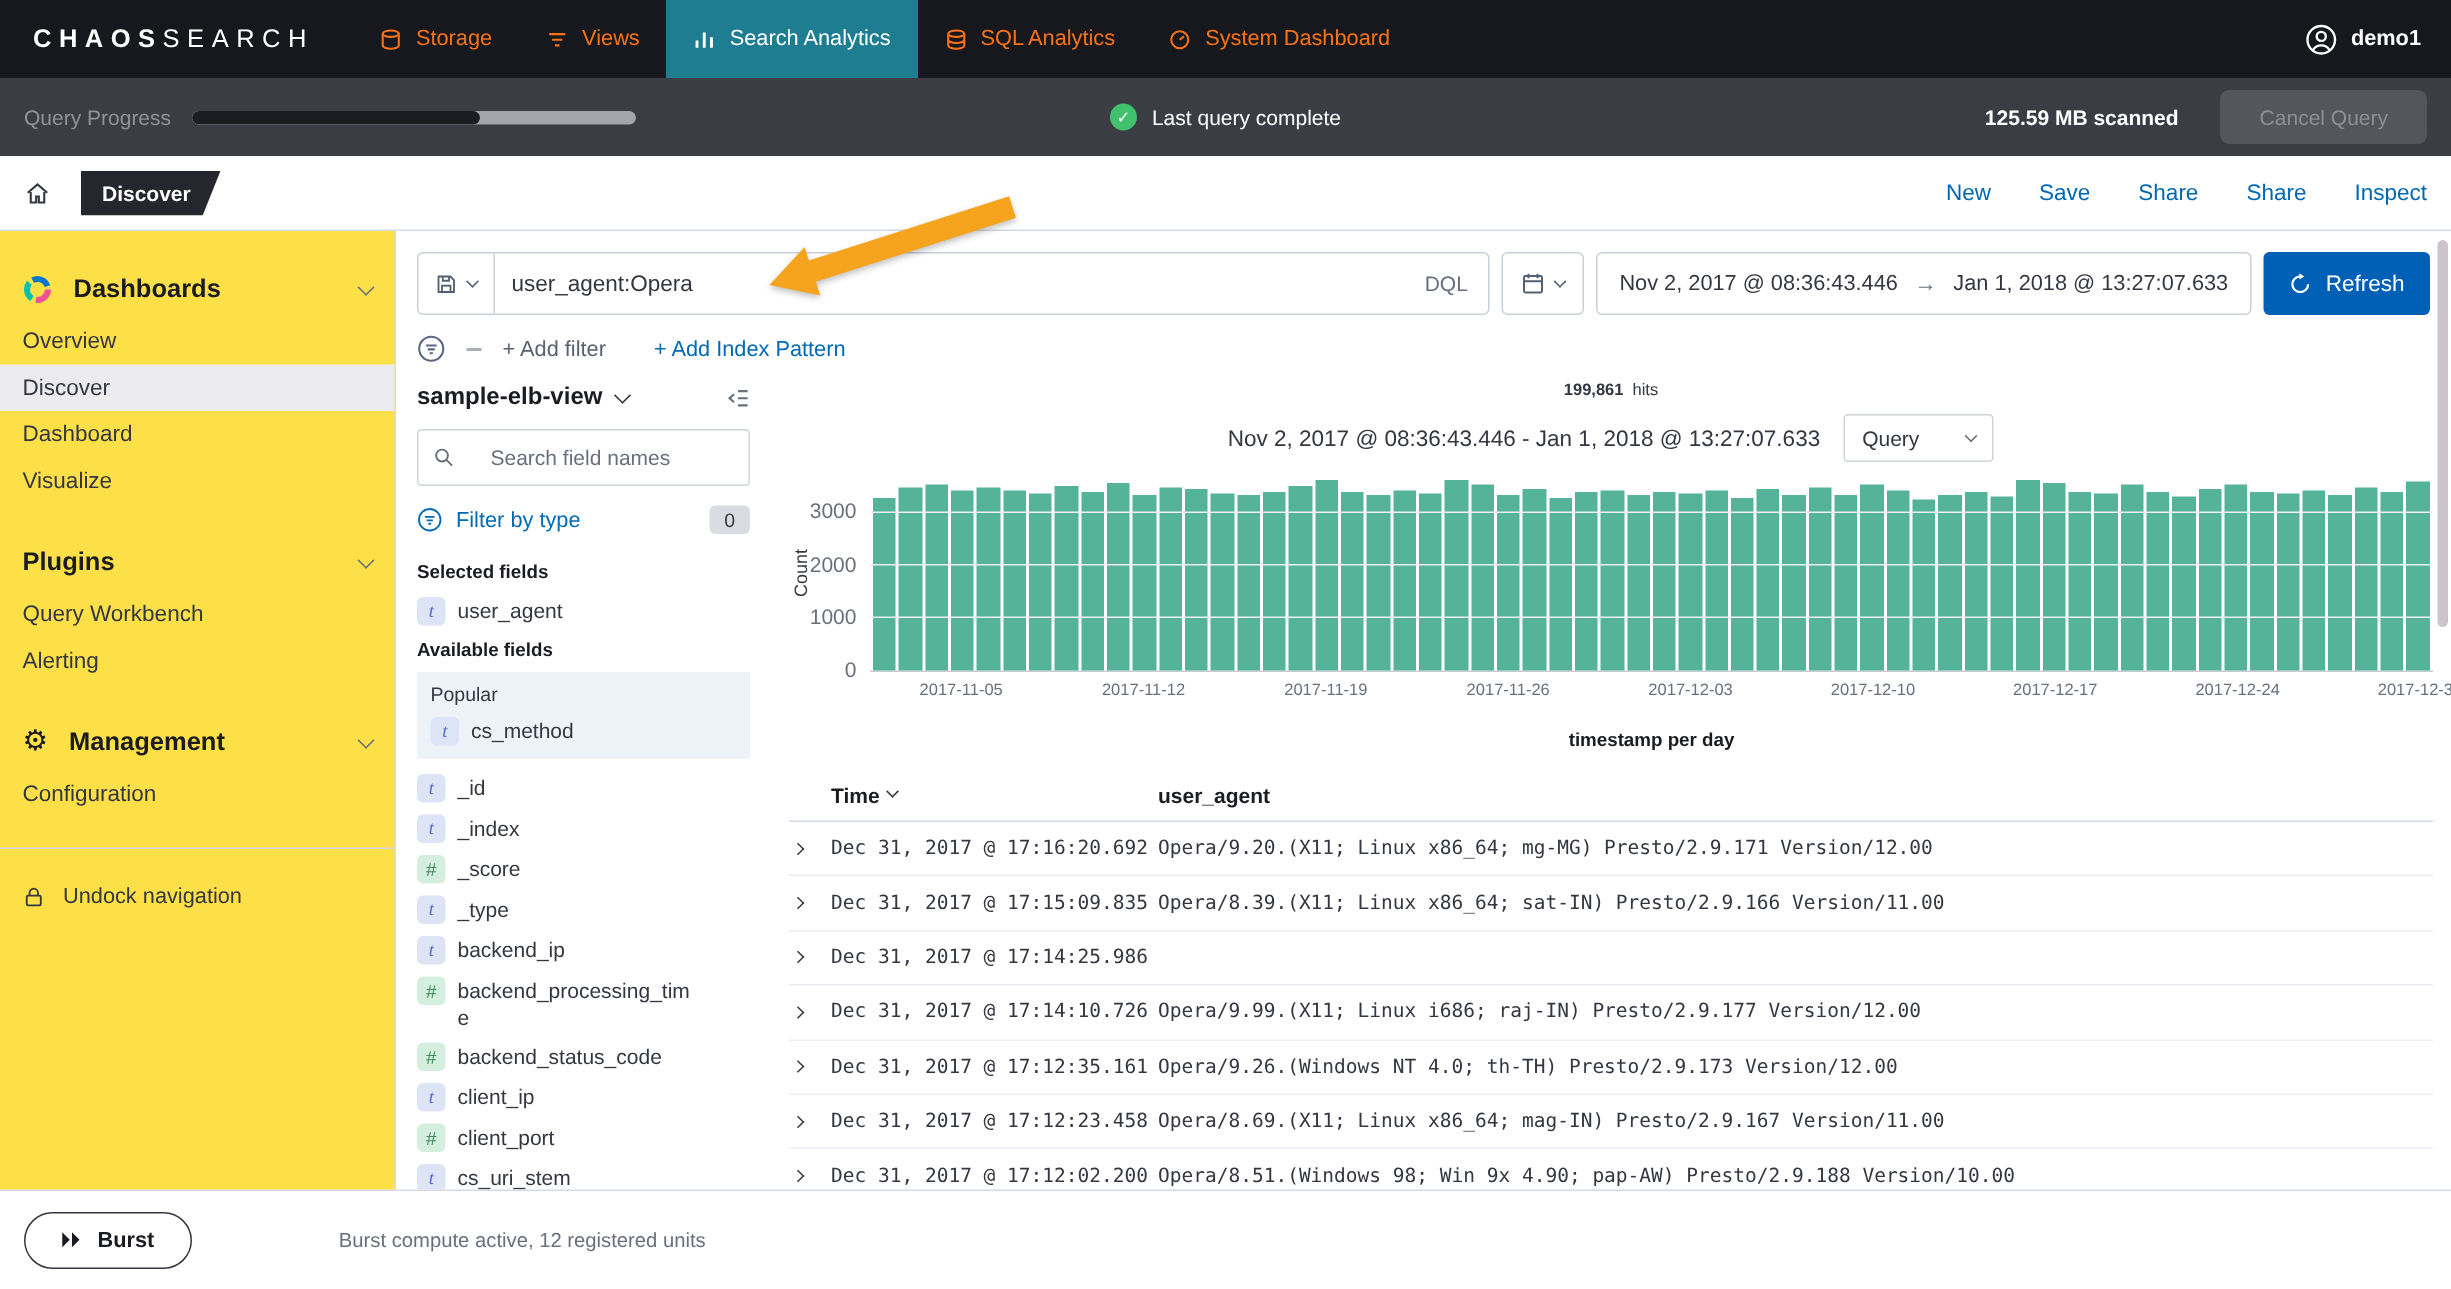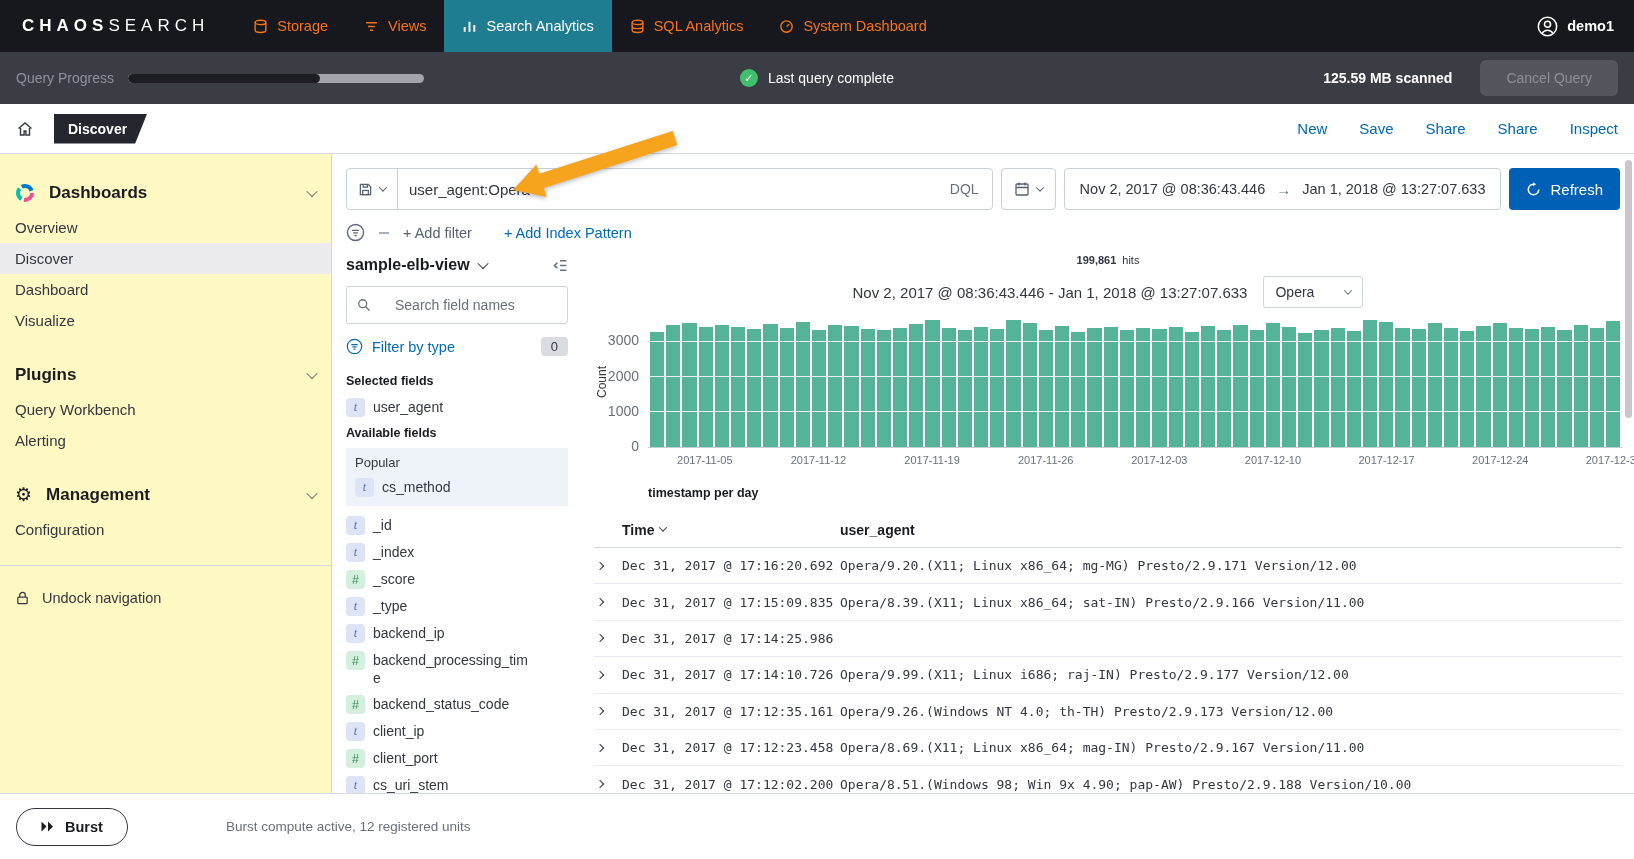--- a/index.html
+++ b/index.html
@@ -41,21 +41,21 @@
   .toolbar{height:50px;display:flex;align-items:center;padding:0 16px;border-bottom:1px solid #d3dae6;background:#fff;}
   .home-btn{margin-right:20px;cursor:pointer;display:flex;}
   .discover-badge{background:#25262e;color:#fff;font-size:14px;font-weight:600;padding:7px 20px 7px 14px;clip-path:polygon(0 0,100% 0,calc(100% - 12px) 100%,0 100%);}
   .toolbar-actions{margin-left:auto;display:flex;gap:32px;font-size:15px;}
   .toolbar-actions a{color:#0068b3;cursor:pointer;text-decoration:none;}
 
   
   .content{display:flex;height:639px;}
 
   
-  .sidebar{width:332px;flex:none;border-right:1px solid #d3dae6;padding-top:20px;position:relative;background:#fef9c3;}
+  .sidebar{width:264px;flex:none;border-right:1px solid #d3dae6;padding-top:20px;position:relative;background:#fde047;}
   .sec{margin-bottom:20px;}
   .sec-h{display:flex;align-items:center;gap:14px;padding:9px 15px;font-size:17px;font-weight:600;color:#1a1c21;cursor:pointer;}
   .sec-h .chv{margin-left:auto;color:#69707d;}
   .side-item{padding:7px 15px;font-size:15px;cursor:pointer;color:#343741;}
   .side-item.active{background:#ececee;}
   .side-divider{border-top:1px solid #d3dae6;margin:2px 0 16px;}
   .undock{display:flex;align-items:center;gap:12px;padding:8px 15px;font-size:14.5px;cursor:pointer;}
 
   
   .main{flex:1;min-width:0;display:flex;flex-direction:column;position:relative;}
@@ -108,21 +108,21 @@
   .ylabel{writing-mode:vertical-rl;transform:rotate(180deg);font-size:12px;color:#343741;height:132px;display:flex;align-items:center;justify-content:center;width:16px;}
   .yaxis{width:38px;position:relative;height:132px;flex:none;}
   .ytick{position:absolute;right:9px;font-size:14px;color:#69707d;}
   .plotcol{flex:1;min-width:0;}
   .plot{position:relative;height:132px;border-bottom:1px solid #c6ccd4;}
   .gridline{position:absolute;left:0;right:0;height:1px;background:#eef0f4;}
   .bars{position:absolute;left:2px;right:2px;top:0;bottom:0;display:flex;align-items:flex-end;gap:2px;}
   .bar{flex:1;min-width:0;}
   .xaxis{position:relative;height:15px;margin-top:6px;}
   .xtick{position:absolute;transform:translateX(-50%);font-size:11px;color:#69707d;white-space:nowrap;}
-  .xlabel{font-size:12.5px;font-weight:700;margin-top:17px;color:#1a1c21;}
+  .xlabel{text-align:center;font-size:12.5px;font-weight:700;margin-top:17px;color:#1a1c21;}
 
   .dtable{margin-top:16px;}
   .thead{display:flex;align-items:center;border-bottom:1px solid #d3dae6;padding:6px 0 9px;font-size:14px;font-weight:600;color:#1a1c21;}
   .th-time{width:218px;margin-left:28px;display:flex;align-items:center;gap:6px;flex:none;}
   .th-time .chv{color:#343741;margin-top:-3px;}
   .trow{display:flex;align-items:center;border-bottom:1px solid #e9edf3;height:36.4px;font-family:"DejaVu Sans Mono","Liberation Mono",monospace;font-size:13px;color:#343741;}
   .expander{width:28px;display:flex;align-items:center;cursor:pointer;color:#343741;padding-left:3px;}
   .tcell.time{width:218px;flex:none;white-space:nowrap;}
   .tcell.agent{flex:1;min-width:0;white-space:nowrap;overflow:hidden;}
 
@@ -401,21 +401,21 @@
       </div>
 
       <div class="results">
         <div class="hits-row">
           <span class="hits-num">199,861</span>
           <span>hits</span>
         </div>
         <div class="subtitle-row">
           <span>Nov 2, 2017 @ 08:36:43.446 - Jan 1, 2018 @ 13:27:07.633</span>
           <span class="interval-select">
-            <span>Opera</span>
+            <span>Query</span>
             <span class="chv sm"></span>
           </span>
         </div>
 
         <div class="chart-body">
           <div class="ylabel">Count</div>
           <div class="yaxis">
               <div class="ytick" style="bottom: calc(0% - 6px);">0</div>
               <div class="ytick" style="bottom: calc(26.6667% - 6px);">1000</div>
               <div class="ytick" style="bottom: calc(53.3333% - 6px);">2000</div>

